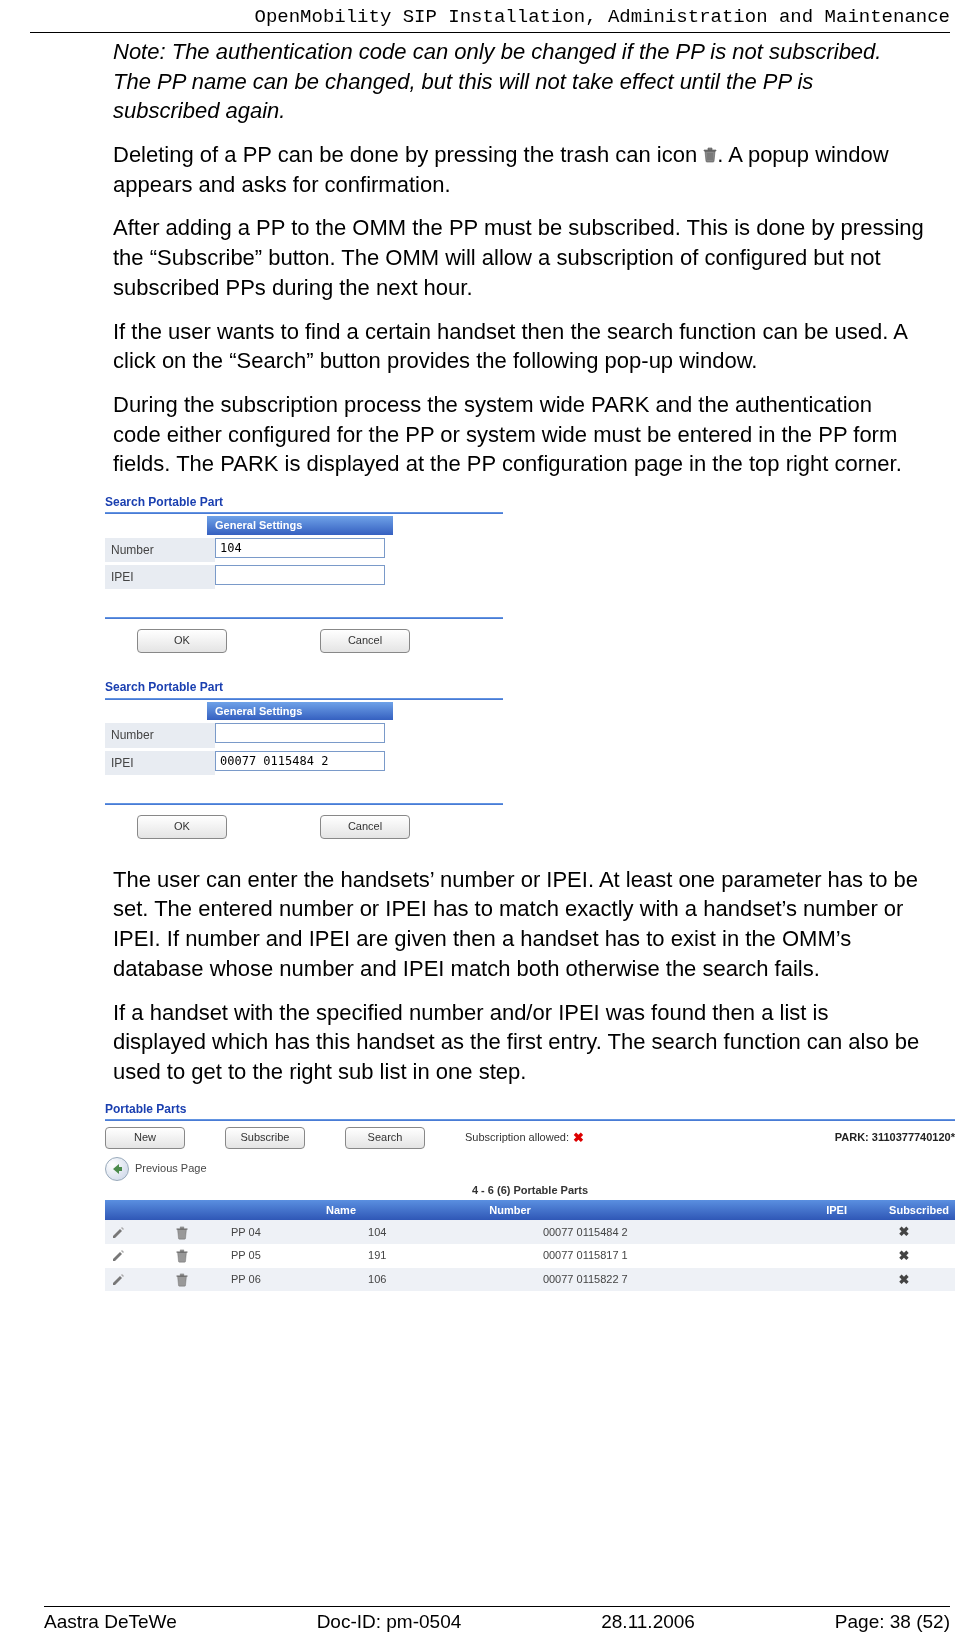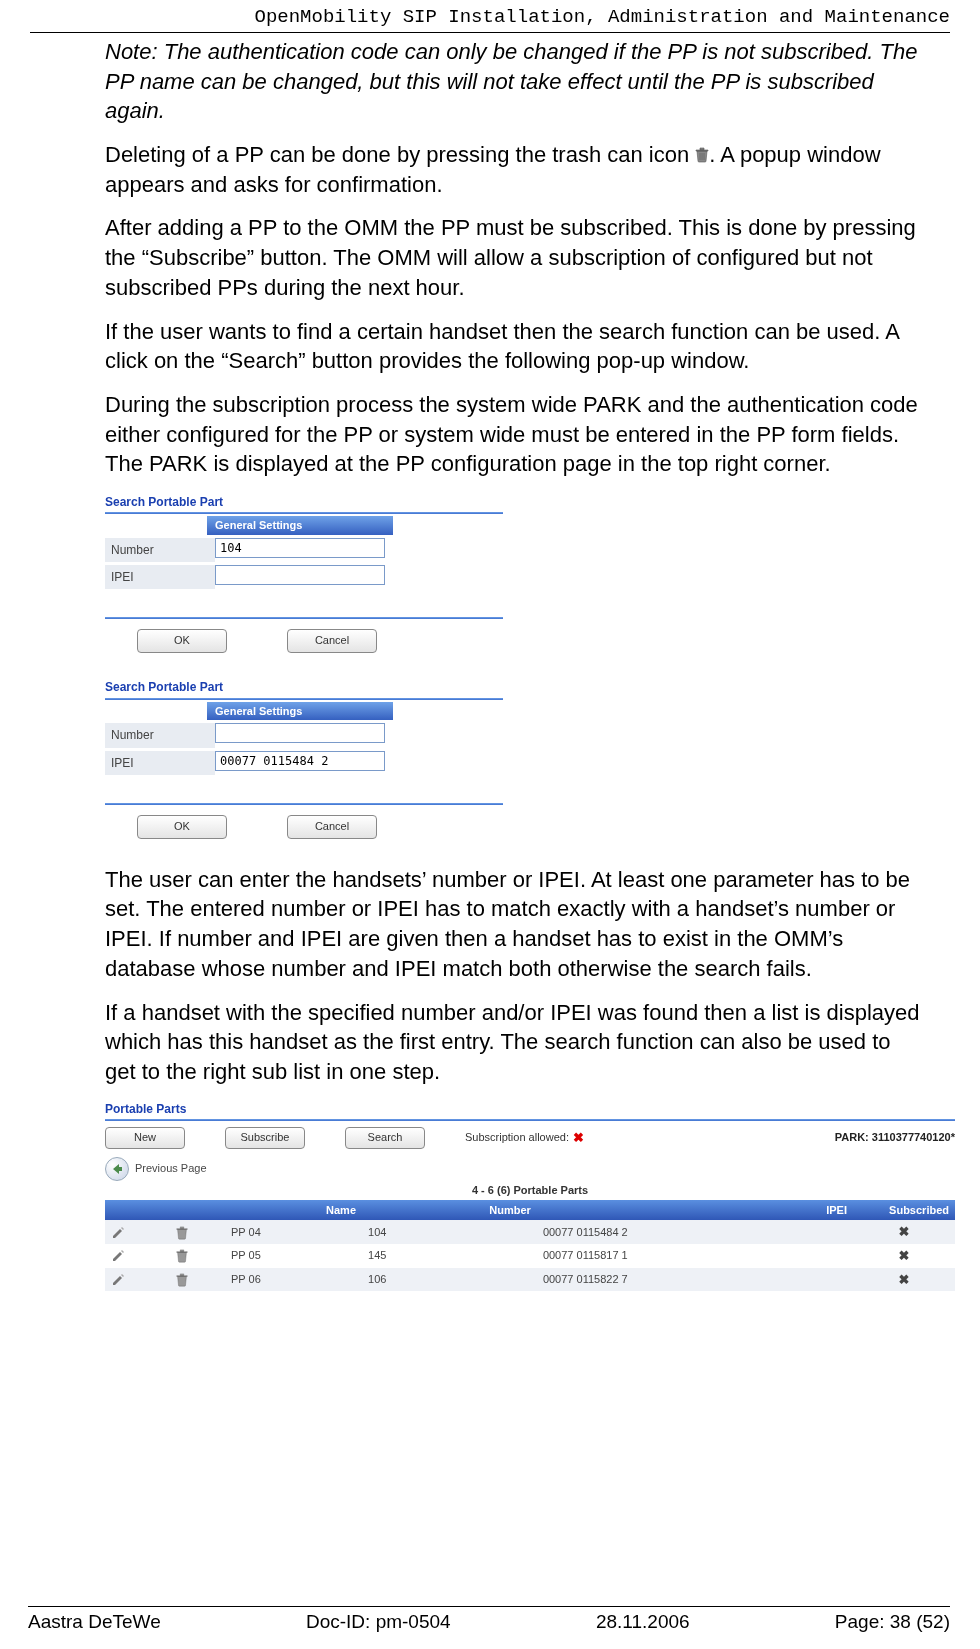--- a/index.html
+++ b/index.html
@@ -24,35 +24,35 @@
     font-family: Liberation Mono, monospace;
   }
   .content {
     padding-left: 75px;
     padding-right: 25px;
     padding-top: 4px;
     font-size: 22px;
     line-height: 1.35;
   }
   .content p {
-    margin: 0 0 14px 0;
+    margin: 0 0 14px 8px;
   }
   .note {
     font-style: italic;
   }
   .trash-icon {
     display: inline-block;
     width: 14px;
     height: 16px;
     vertical-align: -1px;
   }
   .footer {
     position: absolute;
     bottom: 16px;
-    left: 28px;
+    left: 44px;
     right: 30px;
     border-top: 1.5px solid #000;
     padding-top: 4px;
     font-size: 19px;
     display: flex;
     justify-content: space-between;
   }
   
   .popup-wrap { margin: 15px 0 26px 0; }
   .popup {
@@ -102,21 +102,21 @@
     border: 1px solid #7a9ac9;
     font-family: monospace;
     font-size: 12px;
     padding: 0 4px;
     box-sizing: border-box;
   }
   .btn-row {
     margin-top: 28px;
     padding-top: 4px;
     display: flex;
-    gap: 60px;
+    gap: 93px;
     padding-left: 32px;
   }
   .btn-sep {
     height: 2px;
     background: linear-gradient(to bottom, #6fa0e8, #3d6fce);
     margin-top: 28px;
   }
   .btn {
     width: 88px;
     height: 22px;
@@ -288,21 +288,21 @@
           </tr>
           <tr>
             <td><svg class="mini-icon" viewBox="0 0 14 14">
                   <path fill="#777" d="M2 10l7-7 2 2-7 7H2v-2z"></path>
                   <path fill="#aaa" d="M10 2l2 2 1-1-2-2z"></path>
                 </svg></td>
             <td><svg class="mini-icon" viewBox="0 0 14 16">
                   <path fill="#999" stroke="#666" stroke-width="0.5" d="M2 4h10l-1 10a1 1 0 0 1-1 1H4a1 1 0 0 1-1-1L2 4zM1 3h12v1H1zM5 1h4v2H5z"></path>
                 </svg></td>
             <td>PP 05</td>
-            <td>145</td>
+            <td>191</td>
             <td>00077 0115817 1</td>
             <td class="sub-x">✖</td>
           </tr>
           <tr class="alt">
             <td><svg class="mini-icon" viewBox="0 0 14 14">
                   <path fill="#777" d="M2 10l7-7 2 2-7 7H2v-2z"></path>
                   <path fill="#aaa" d="M10 2l2 2 1-1-2-2z"></path>
                 </svg></td>
             <td><svg class="mini-icon" viewBox="0 0 14 16">
                   <path fill="#999" stroke="#666" stroke-width="0.5" d="M2 4h10l-1 10a1 1 0 0 1-1 1H4a1 1 0 0 1-1-1L2 4zM1 3h12v1H1zM5 1h4v2H5z"></path>

